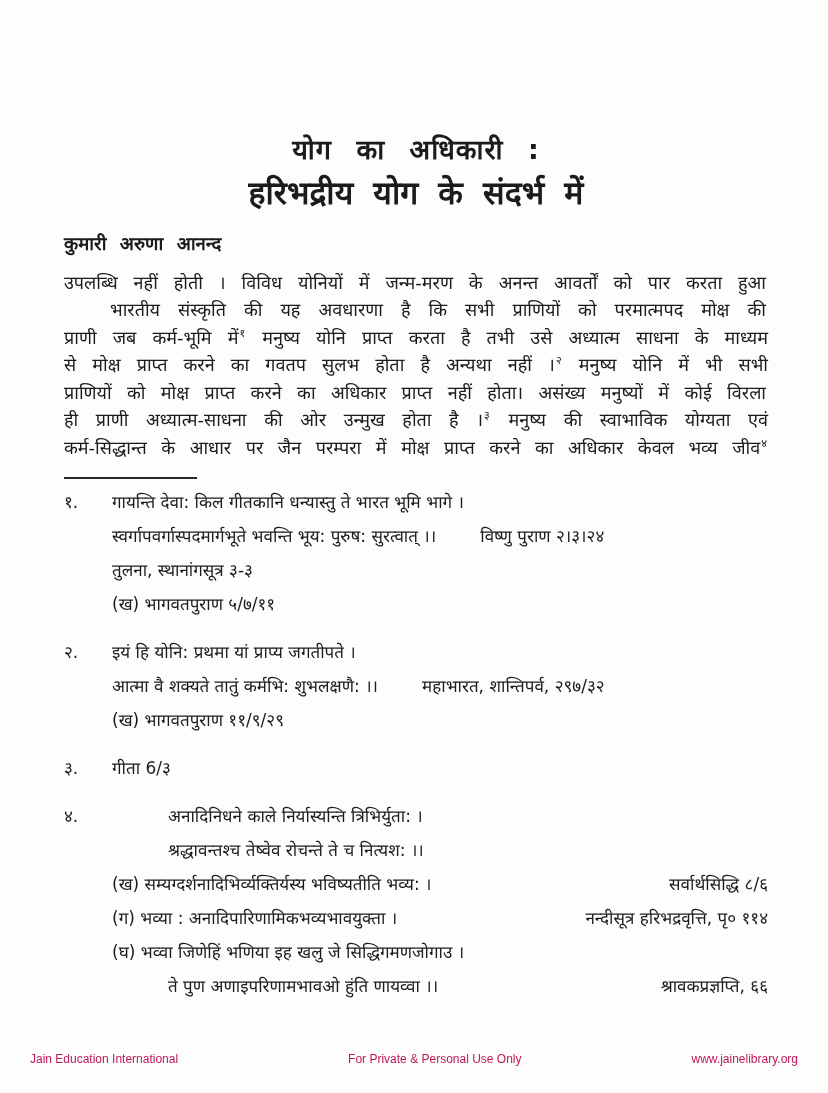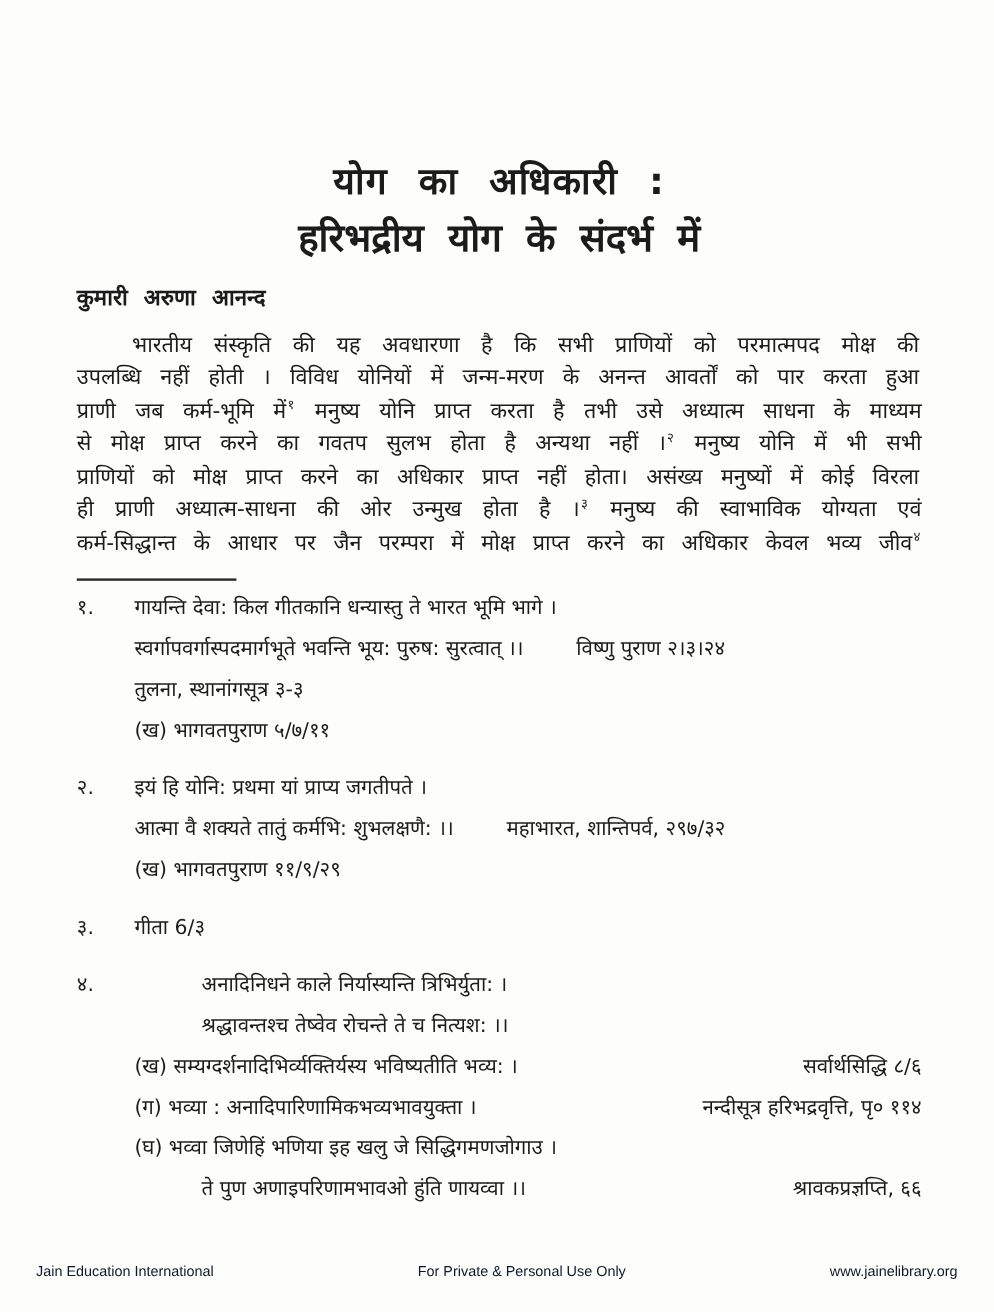--- a/index.html
+++ b/index.html
@@ -8,21 +8,21 @@
     background: #fdfdfc;
     color: #1b1b1b;
     font-family: "DejaVu Sans", sans-serif;
     position: relative;
     overflow: hidden;
   }
   .content { padding: 134px 60px 0 64px; }
 
   .title {
     text-align: center;
-    font-size: 31px;
+    font-size: 27px;
     font-weight: bold;
     word-spacing: 14px;
     letter-spacing: 1px;
     line-height: 1.2;
   }
   .subtitle {
     text-align: center;
     font-size: 32px;
     font-weight: bold;
     word-spacing: 9px;
@@ -70,37 +70,37 @@
   .fn-ref-inline { margin-left: 44px; white-space: nowrap; }
   .fn-ref-right { margin-left: auto; white-space: nowrap; padding-left: 12px; }
 
   .scan-footer {
     position: absolute;
     left: 0; right: 0;
     top: 1052px;
     display: flex;
     justify-content: space-between;
     padding: 0 30px;
-    color: #0f172a;
+    color: #be185d;
     font-family: "Liberation Sans", sans-serif;
     font-size: 12px;
   }
 </style>
 </head>
 <body>
 
 <div class="content">
 
   <div class="title">योग का अधिकारी :</div>
   <div class="subtitle">हरिभद्रीय योग के संदर्भ में</div>
   <div class="author">कुमारी अरुणा आनन्द</div>
 
   <div class="para">
+    <div class="para-line"><span>उपलब्धि नहीं होती । विविध योनियों में जन्म-मरण के अनन्त आवर्तों को पार करता हुआ</span><sup class="fnref"></sup><span></span></div>
     <div class="para-line indent"><span>भारतीय संस्कृति की यह अवधारणा है कि सभी प्राणियों को परमात्मपद मोक्ष की</span><sup class="fnref"></sup><span></span></div>
-    <div class="para-line"><span>उपलब्धि नहीं होती । विविध योनियों में जन्म-मरण के अनन्त आवर्तों को पार करता हुआ</span><sup class="fnref"></sup><span></span></div>
     <div class="para-line"><span>प्राणी जब कर्म-भूमि में</span><sup class="fnref">१</sup><span> मनुष्य योनि प्राप्त करता है तभी उसे अध्यात्म साधना के माध्यम</span></div>
     <div class="para-line"><span>से मोक्ष प्राप्त करने का गवतप सुलभ होता है अन्यथा नहीं ।</span><sup class="fnref">२</sup><span> मनुष्य योनि में भी सभी</span></div>
     <div class="para-line"><span>प्राणियों को मोक्ष प्राप्त करने का अधिकार प्राप्त नहीं होता। असंख्य मनुष्यों में कोई विरला</span><sup class="fnref"></sup><span></span></div>
     <div class="para-line"><span>ही प्राणी अध्यात्म-साधना की ओर उन्मुख होता है ।</span><sup class="fnref">३</sup><span> मनुष्य की स्वाभाविक योग्यता एवं</span></div>
     <div class="para-line"><span>कर्म-सिद्धान्त के आधार पर जैन परम्परा में मोक्ष प्राप्त करने का अधिकार केवल भव्य जीव</span><sup class="fnref">४</sup><span></span></div>
   </div>
 
   <hr class="fnrule">
 
   <div class="footnotes">

